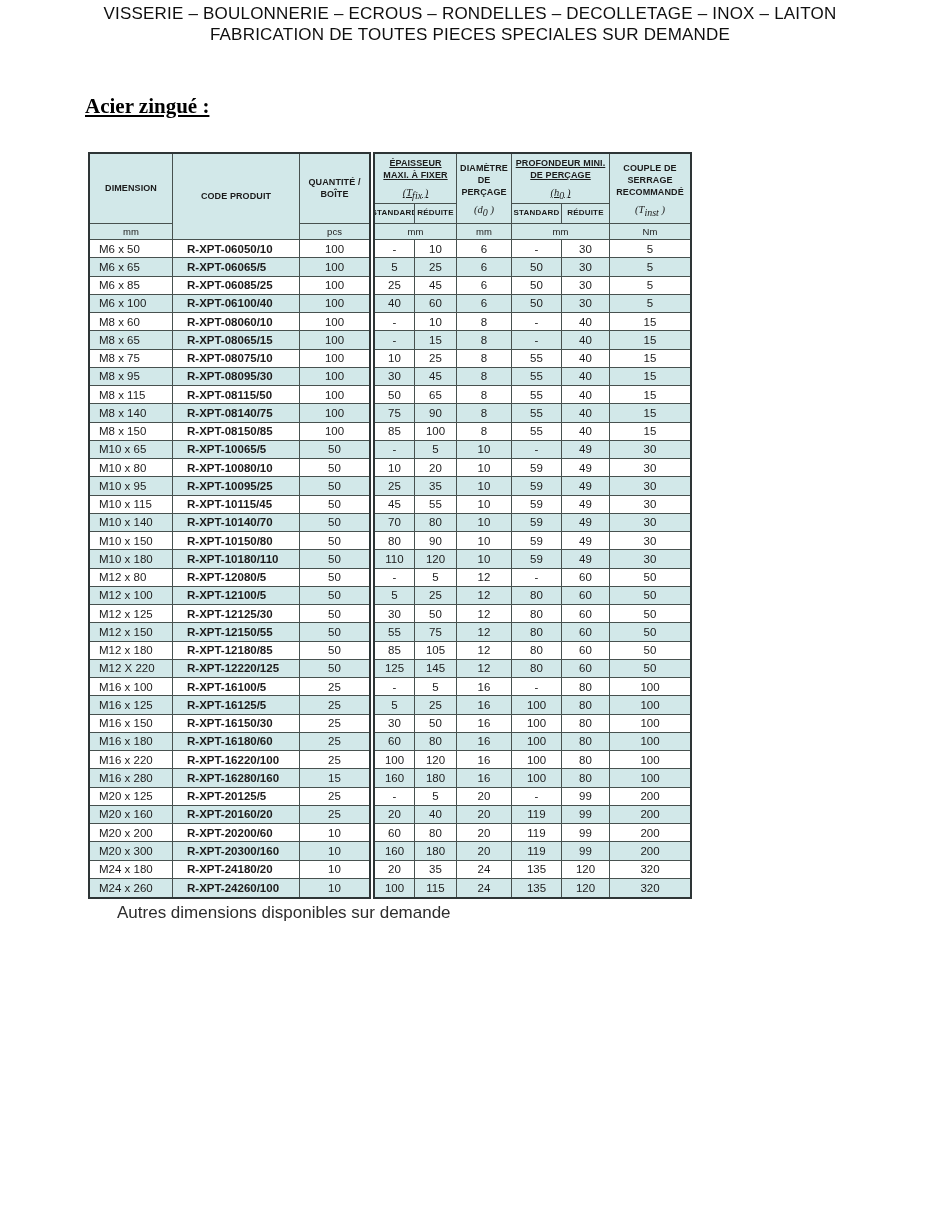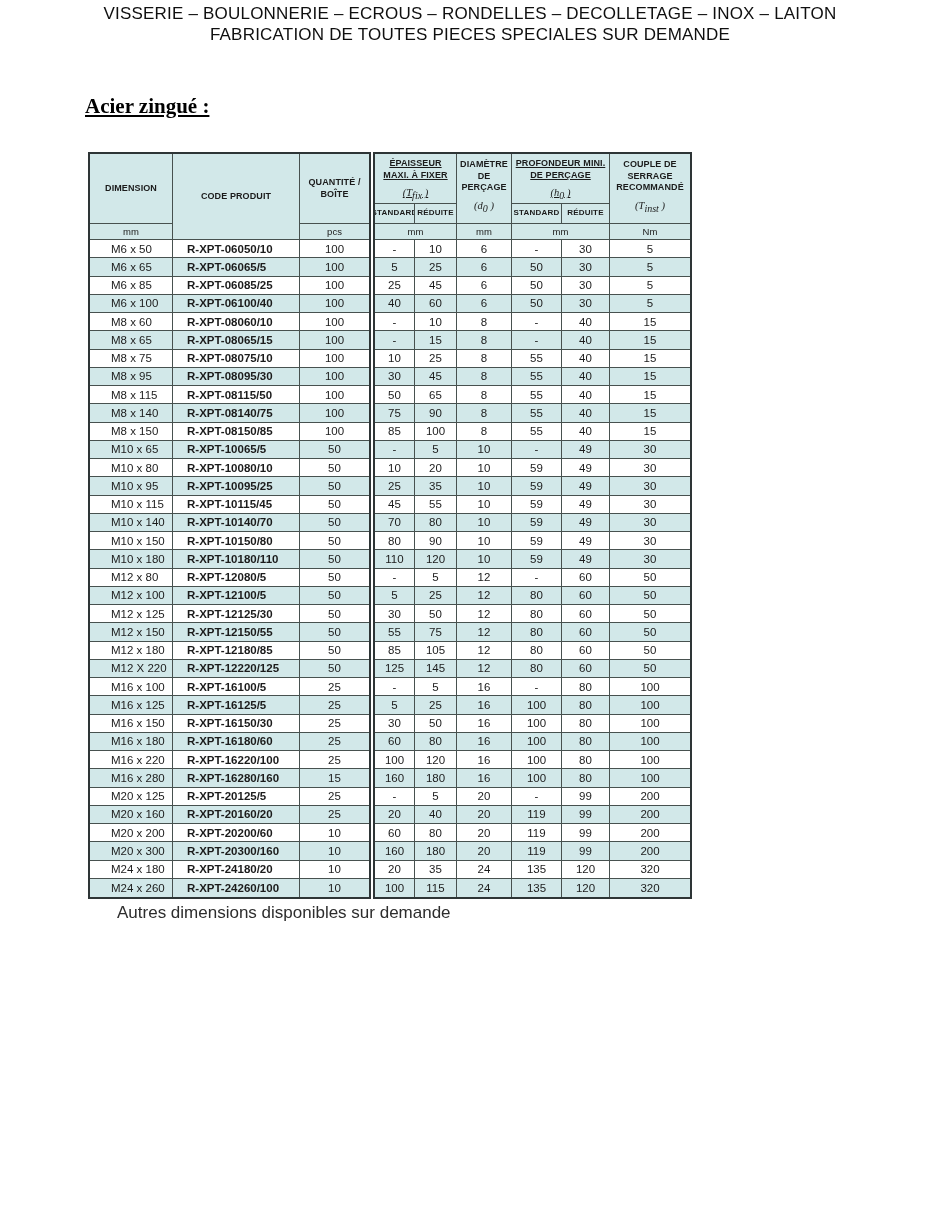--- a/index.html
+++ b/index.html
@@ -33,26 +33,26 @@
     display:flex;align-items:center;justify-content:center;
     font-size:11.5px;line-height:1.05;overflow:hidden;
   }
   .no-br{border-right:none;}
   .no-bb{border-bottom:none;}
   .hdr{background:var(--blue);flex-direction:column;text-align:center;}
   .group-label{font-size:9px;font-weight:700;line-height:1.3;letter-spacing:.1px;}
   .formula{font-family:"Liberation Serif",serif;font-style:italic;font-size:10.5px;font-weight:400;}
   .formula sub{font-size:10px;}
   .space-between{justify-content:space-between;padding:4px 2px 1px;text-decoration:underline;}
-  .top-start{justify-content:flex-start;padding-top:5px;}
+  .top-start{justify-content:center;padding-top:5px;}
   .top-start .formula{margin-top:6px;}
   .subhdr{font-size:8px;font-weight:700;letter-spacing:.2px;}
   .unit{font-size:9.5px;font-weight:400;}
   .alt{background:var(--blue);}
-  .dim{justify-content:flex-start;padding-left:21px;}
+  .dim{justify-content:flex-start;padding-left:9px;}
   .code{justify-content:flex-start;padding-left:14px;font-weight:700;}
   
   .note{position:absolute;left:117px;top:903px;font-size:17px;color:#2d2d2d;}
   .footer-links{position:absolute;left:0;top:1212px;width:100%;text-align:center;
     font-size:14.5px;font-weight:700;line-height:19px;}
   .footer-links a{color:#1b1bb5;text-decoration:underline;display:block;}
 </style>
 </head>
 <body>
 

